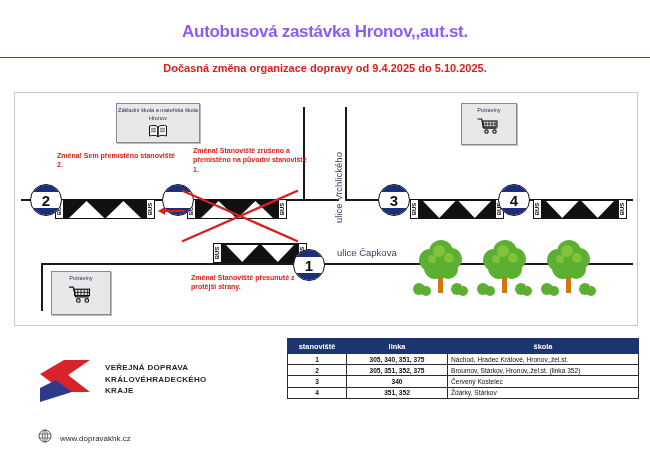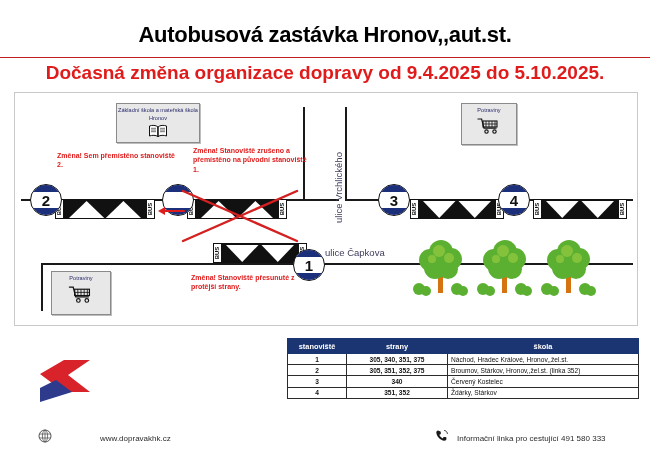--- a/index.html
+++ b/index.html
@@ -9,31 +9,31 @@
     font-family:"Liberation Sans","DejaVu Sans",sans-serif;
     overflow:hidden;
     position:relative;
   }
   .poster{position:absolute;left:0;top:0;width:650px;height:463px;background:#fff;}
 
   
   .title{
     position:absolute;left:0;top:22px;width:650px;
     text-align:center;
-    font-size:22px;font-weight:bold;color:#000000;
+    font-size:17px;font-weight:bold;color:#8b5cf6;
     letter-spacing:-0.3px;
     white-space:nowrap;
   }
   .rule-top{
     position:absolute;left:0;top:57px;width:650px;height:1px;background:#C02020;
   }
   .subtitle{
     position:absolute;left:0;top:62px;width:650px;
     text-align:center;
-    font-size:19px;font-weight:bold;color:#E01B1B;
+    font-size:11px;font-weight:bold;color:#E01B1B;
     white-space:nowrap;
   }
 
   
   .map{
     position:absolute;left:14px;top:92px;width:622px;height:232px;
     border:1px solid #C9C9C9;
     background:#fff;
   }
 
@@ -111,21 +111,21 @@
   td.c-dir{text-align:left;}
 
   
   .logo{position:absolute;left:38px;top:358px;width:60px;height:46px;}
   .logo-text{
     position:absolute;left:105px;top:362px;
     font-size:8px;font-weight:bold;color:#262626;line-height:1.45;letter-spacing:0.3px;
   }
   .fbar{position:absolute;top:428px;height:20px;display:flex;align-items:center;}
   .fbar .ftxt{font-size:8px;color:#2b2b2b;margin-left:8px;white-space:nowrap;}
-  .f-web{left:38px;gap:40px;}
+  .f-web{left:38px;}
   .f-fb{left:185px;}
   .f-tel{left:435px;}
 </style>
 </head>
 <body>
 
 <div class="poster">
 
   <div class="title">Autobusová zastávka Hronov,,aut.st.</div>
   <div class="rule-top"></div>
@@ -138,21 +138,21 @@
     <div class="road road-h" style="left:330px;top:106px;width:288px;"></div>
 
     <div class="road road-h" style="left:6px;top:106px;width:318px;"></div>
 
     <div class="road road-v" style="left:288px;top:14px;height:94px;"></div>
 
     <div class="road road-h" style="left:26px;top:170px;width:592px;"></div>
     <div class="road road-v" style="left:26px;top:170px;height:48px;"></div>
 
     <div class="street street-v" style="left:318px;top:130px;">ulice Vrchlického</div>
-    <div class="street" style="left:310px;top:154px;">ulice Čapkova</div>
+    <div class="street" style="left:322px;top:154px;">ulice Čapkova</div>
 
     <div class="poi" style="left:101px;top:10px;width:84px;height:40px;">
       <div class="poi-label">Základní škola a mateřská škola Hronov</div>
       <div class="poi-icon">
         <svg width="20" height="14" viewBox="0 0 20 14">
           <path d="M10 3 C8 1 4 1 1.5 2 L1.5 12 C4 11 8 11 10 12.6 Z" fill="#fff" stroke="#111" stroke-width="1"></path>
           <path d="M10 3 C12 1 16 1 18.5 2 L18.5 12 C16 11 12 11 10 12.6 Z" fill="#fff" stroke="#111" stroke-width="1"></path>
           <path d="M10 3 L10 12.6" stroke="#111" stroke-width="1"></path>
           <path d="M3 4.3 H8 M3 6 H8 M3 7.7 H8 M12 4.3 H17 M12 6 H17 M12 7.7 H17" stroke="#111" stroke-width="0.6"></path>
         </svg>
@@ -369,21 +369,21 @@
       </svg>
     </div>
 
   </div>
 
   <div class="table-wrap">
     <table>
       <thead>
         <tr>
           <th>stanoviště</th>
-          <th>strany</th>
+          <th>linka</th>
           <th>škola</th>
         </tr>
       </thead>
       <tbody>
         <tr>
           <td class="c-stop">1</td>
           <td class="c-line">305, 340, 351, 375</td>
           <td class="c-dir">Náchod, Hradec Králové, Hronov,,žel.st.</td>
         </tr>
         <tr>
@@ -404,36 +404,32 @@
       </tbody>
     </table>
   </div>
 
   <div class="logo">
     <svg width="60" height="46" viewBox="0 0 60 46">
       <path d="M2 16 L26 2 L52 2 L30 17 L52 34 L26 34 Z" fill="#D8232A"></path>
       <path d="M2 30 L18 22 L34 34 L2 44 Z" fill="#2E3A8C"></path>
     </svg>
   </div>
+  <div class="logo-text">
+    <div>VEŘEJNÁ DOPRAVA</div>
+    <div>KRÁLOVÉHRADECKÉHO</div>
+    <div>KRAJE</div>
+  </div>
 
   <div class="fbar f-web">
     <span>
       <svg width="14" height="14" viewBox="0 0 14 14">
         <circle cx="7" cy="7" r="6" fill="none" stroke="#555" stroke-width="1"></circle>
         <ellipse cx="7" cy="7" rx="2.6" ry="6" fill="none" stroke="#555" stroke-width="0.8"></ellipse>
         <path d="M1.3 5 H12.7 M1.3 9 H12.7 M7 1 V13" stroke="#555" stroke-width="0.8"></path>
       </svg>
     </span>
     <span class="ftxt">www.dopravakhk.cz</span>
   </div>
 
 
-  <div class="fbar f-tel">
-    <span>
-      <svg width="14" height="14" viewBox="0 0 14 14">
-        <path d="M3 1.4 C2 1.4 1.2 2.4 1.3 3.5 C1.7 7.6 5.2 11.2 9.3 11.8 C10.4 11.9 11.4 11.1 11.4 10.1 L11.4 8.8 C11.4 8.3 11 7.9 10.5 7.9 L9 7.9 C8.6 7.9 8.2 8.2 8.1 8.6 L7.9 9.4 C6.3 8.7 5 7.4 4.3 5.8 L5.1 5.6 C5.5 5.5 5.8 5.1 5.8 4.7 L5.8 3.2 C5.8 2.7 5.4 2.3 4.9 2.3 Z" fill="#1a1a1a"></path>
-        <path d="M9.6 1.5 C11.1 1.8 12.2 3 12.4 4.5" fill="none" stroke="#1a1a1a" stroke-width="0.9" stroke-linecap="round"></path>
-      </svg>
-    </span>
-    <span class="ftxt">Informační linka pro cestující 491 580 333</span>
-  </div>
 
 </div>
 
 </body></html>

